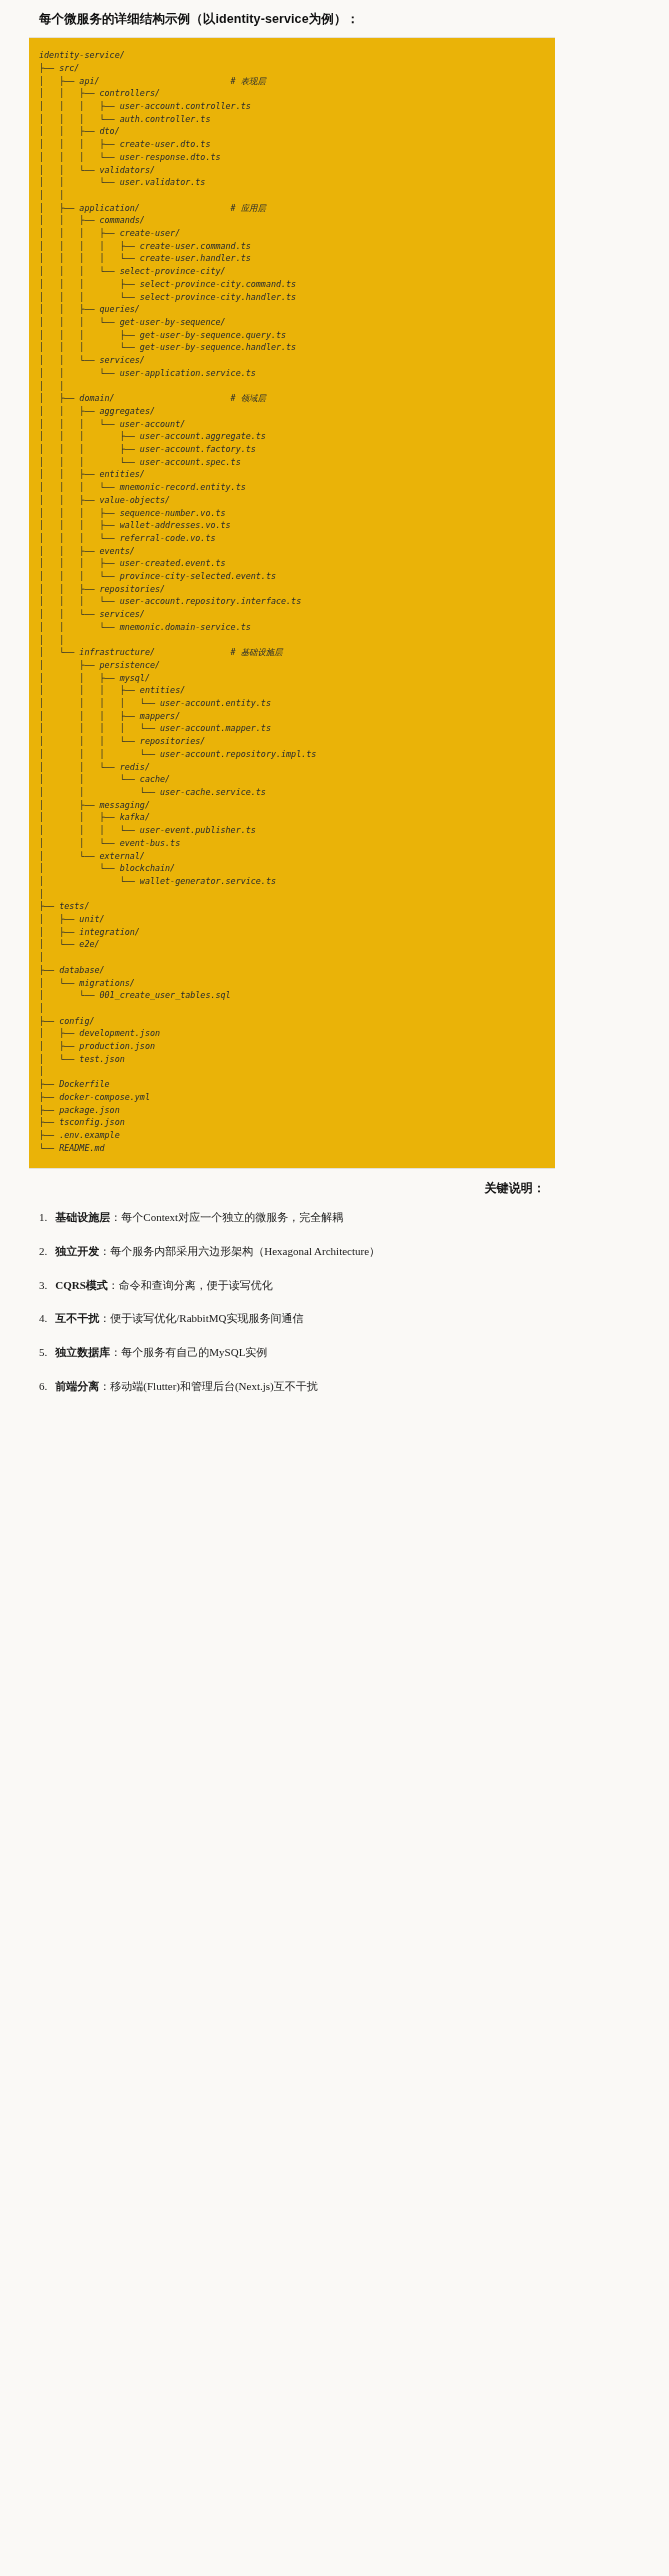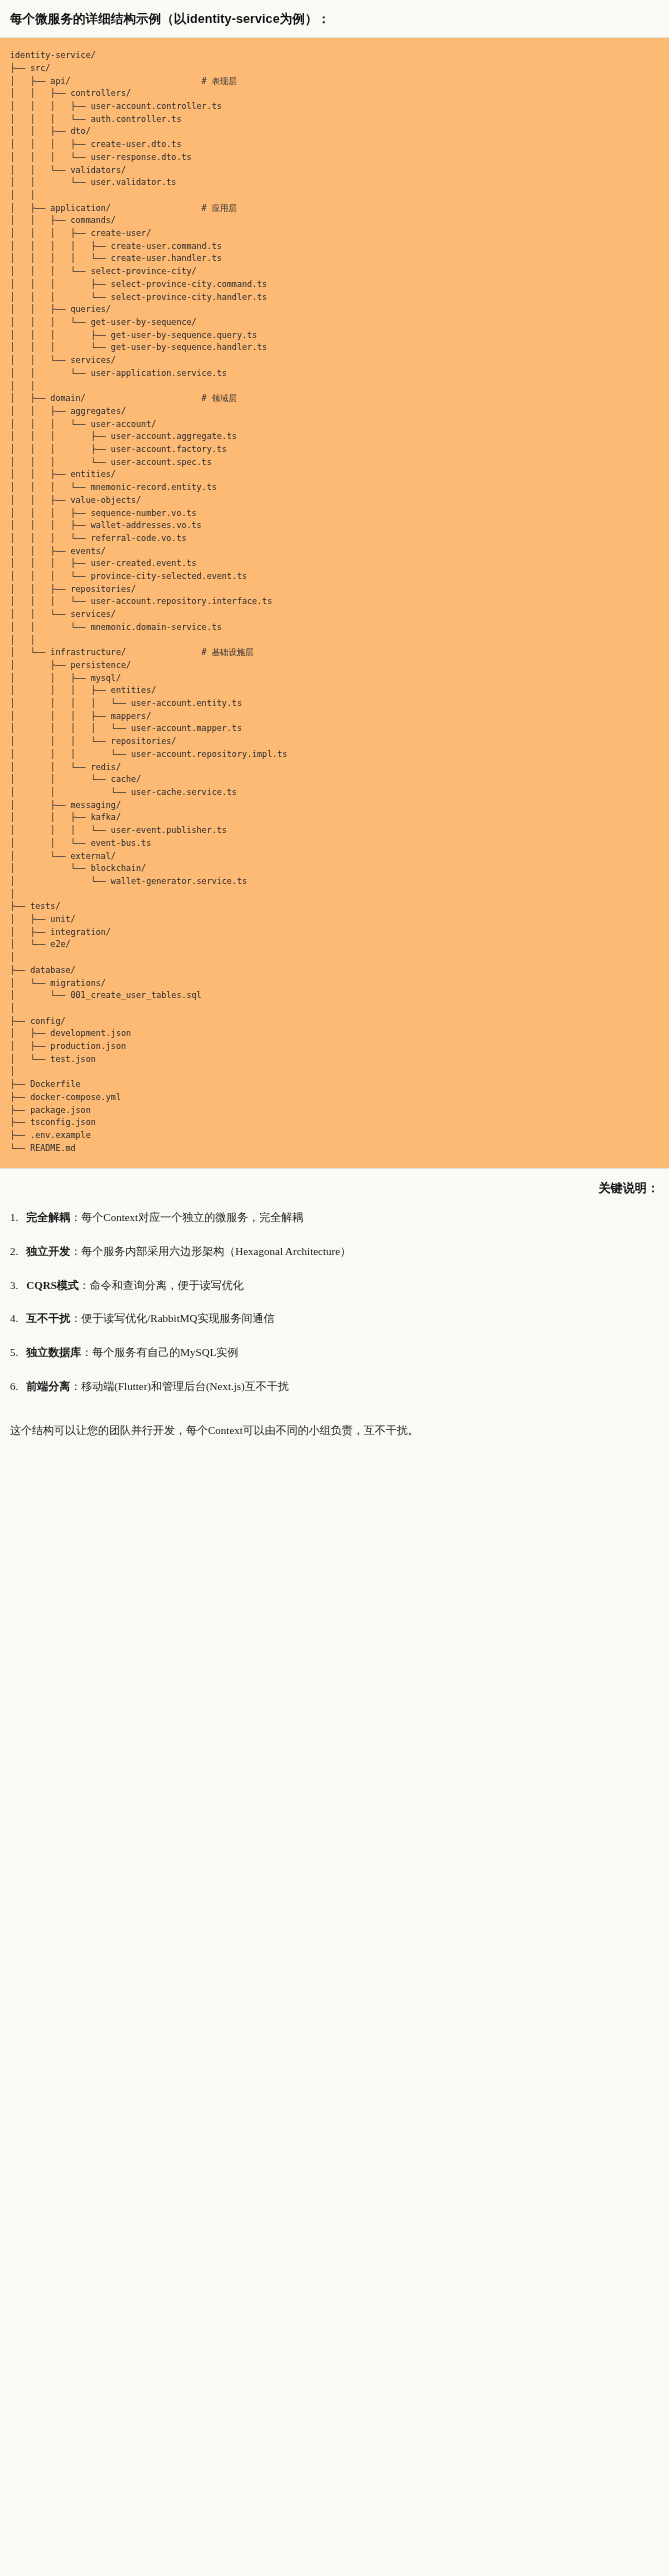--- a/index.html
+++ b/index.html
@@ -9,23 +9,24 @@
     background: #faf9f6;
   }
   body {
     width: 669px;
     font-family: "Liberation Sans", sans-serif;
     color: #1a1a1a;
     -webkit-font-smoothing: antialiased;
   }
 
   .page {
-    width: 669px;
+    width: 555px;
     box-sizing: border-box;
     background: #faf9f6;
+    padding-left: 29px;
   }
 
   
   .doc-heading {
     font-family: "Liberation Sans", sans-serif;
     font-weight: bold;
     font-size: 12.5px;
     line-height: 1.45;
     color: #111111;
     padding: 10px 10px 8.8px 10px;
@@ -36,21 +37,22 @@
   .hr-rule {
     border: 0;
     border-top: 0.6px solid #e3e1db;
     margin: 0;
     height: 0;
   }
 
   
   .tree-block {
     padding: 11.3px 10px 13.8px 10px;
-    background: #fdba74;
+    background: #eab308;
+    font-style: italic;
   }
   pre.tree {
     margin: 0;
     font-family: "DejaVu Sans Mono", "Liberation Mono", monospace;
     font-size: 8.4px;
     line-height: 12.7px;
     color: #24292f;
     white-space: pre;
     tab-size: 4;
     letter-spacing: 0px;
@@ -211,25 +213,24 @@
 ├── tsconfig.json
 ├── .env.example
 └── README.md</pre>
   </div>
 
   <hr class="hr-rule">
 
   <div class="notes">
     <div class="notes-title">关键说明：</div>
     <ol class="notes-list">
-        <li><span class="note-term">完全解耦</span><span class="note-sep">：</span><span class="note-text">每个Context对应一个独立的微服务，完全解耦</span></li>
+        <li><span class="note-term">基础设施层</span><span class="note-sep">：</span><span class="note-text">每个Context对应一个独立的微服务，完全解耦</span></li>
         <li><span class="note-term">独立开发</span><span class="note-sep">：</span><span class="note-text">每个服务内部采用六边形架构（Hexagonal Architecture）</span></li>
         <li><span class="note-term">CQRS模式</span><span class="note-sep">：</span><span class="note-text">命令和查询分离，便于读写优化</span></li>
         <li><span class="note-term">互不干扰</span><span class="note-sep">：</span><span class="note-text">便于读写优化/RabbitMQ实现服务间通信</span></li>
         <li><span class="note-term">独立数据库</span><span class="note-sep">：</span><span class="note-text">每个服务有自己的MySQL实例</span></li>
         <li><span class="note-term">前端分离</span><span class="note-sep">：</span><span class="note-text">移动端(Flutter)和管理后台(Next.js)互不干扰</span></li>
       </ol>
   </div>
 
-  <p class="closing">这个结构可以让您的团队并行开发，每个Context可以由不同的小组负责，互不干扰。</p>
 
 </div>
 
 
 </body></html>

